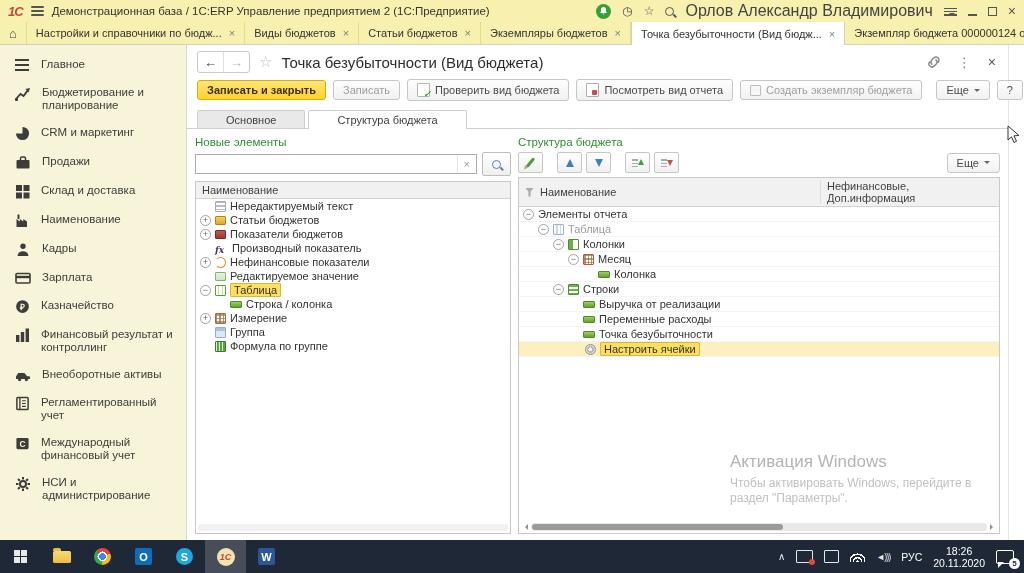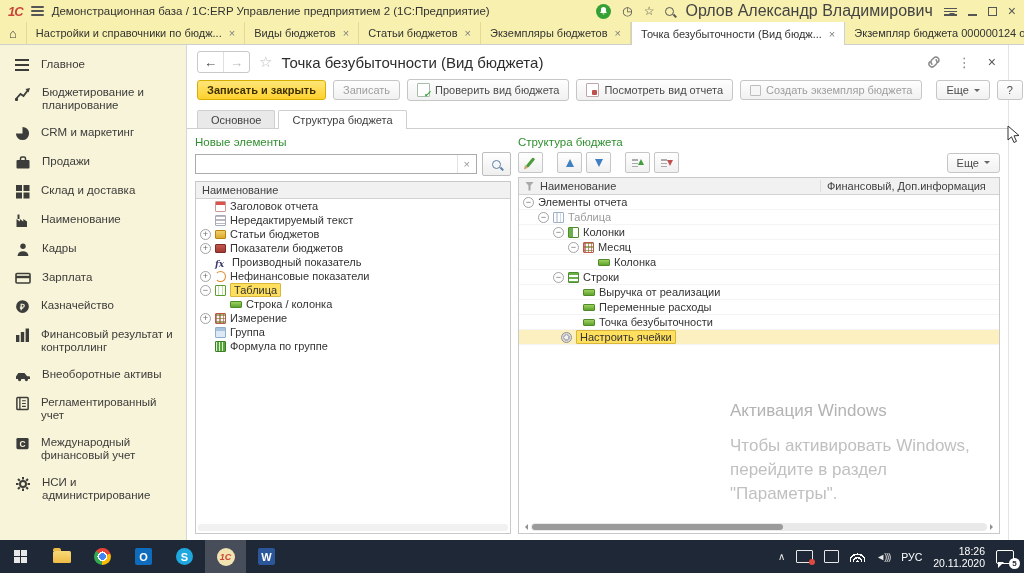--- a/index.html
+++ b/index.html
@@ -51,21 +51,21 @@
   .btn.disabled{color:#9e9e9e}
   .caret{width:0;height:0;border:3.5px solid transparent;border-top-color:#666;margin-top:3px}
   .bic{width:11px;height:12px;border:1px solid #a9bca9;background:#fff;position:relative;border-radius:1px}
   .bic .chk{position:absolute;right:-2px;bottom:-3px;color:#2f9e2f;font-size:9px;font-weight:bold}
   .bic2{width:11px;height:12px;border:1px solid #c0a8a8;background:#fff;position:relative;border-radius:1px}
   .bic2::after{content:"";position:absolute;right:1px;bottom:1px;width:5px;height:5px;background:#c0504d;border-radius:1px}
   .cbx{width:9px;height:9px;border:1px solid #bdbdbd;background:#f6f6f6;border-radius:1px}
   .spacer{flex:1}
   
   .formtabs{display:flex;gap:3px;padding:0 10px;border-bottom:1px solid #cfcfcf;height:21px;align-items:flex-end}
-  .ftab{padding:3px 13px 2px;font-size:11px;color:#3f3f3f;background:#e9e9e9;border:1px solid #cfcfcf;border-bottom:none;border-radius:2px 2px 0 0;cursor:pointer}
+  .ftab{padding:3px 28px 2px;font-size:11px;color:#3f3f3f;background:#e9e9e9;border:1px solid #cfcfcf;border-bottom:none;border-radius:2px 2px 0 0;cursor:pointer}
   .ftab.active{background:#fff;margin-bottom:-1px;padding-bottom:3px}
   
   .panes{flex:1;display:flex;gap:7px;padding:5px 8px 6px;min-height:0}
   .pane{display:flex;flex-direction:column;min-width:0}
   .pane.left{width:316px;flex:none}
   .pane.right{flex:1;position:relative}
   .ptitle{color:#2f8f2f;font-size:11.5px;padding:2px 0 4px}
   .searchrow{display:flex;gap:5px;align-items:center;padding-bottom:5px}
   .searchbox{flex:1;display:flex;align-items:center;border:1px solid #ababab;height:20px;background:#fff;box-sizing:border-box}
   .searchbox input{flex:1;border:0;outline:0;height:15px;font:11px "Liberation Sans",sans-serif;padding:0 4px;min-width:0}
@@ -112,21 +112,21 @@
   .tri-up{width:0;height:0;border-left:4.5px solid transparent;border-right:4.5px solid transparent;border-bottom:8px solid #3f7fc2}
   .tri-dn{width:0;height:0;border-left:4.5px solid transparent;border-right:4.5px solid transparent;border-top:8px solid #3f7fc2}
   .mv{position:relative;width:13px;height:12px}
   .mv::before{content:"";position:absolute;left:1px;top:2px;width:6px;height:9px;background:repeating-linear-gradient(#ababab 0 1.5px,transparent 1.5px 3.5px)}
   .mv.up::after{content:"";position:absolute;right:0;top:2px;border-left:3.5px solid transparent;border-right:3.5px solid transparent;border-bottom:6px solid #3f9e3f}
   .mv.dn::after{content:"";position:absolute;right:0;top:3px;border-left:3.5px solid transparent;border-right:3.5px solid transparent;border-top:6px solid #c0504d}
   .gap8{width:6px}
   
   .watermark{position:absolute;right:12px;bottom:28px;width:258px;pointer-events:none}
   .wm1{font-size:17px;color:#b3b3b3}
-  .wm2{font-size:17px;line-height:24px;margin-top:13px;color:#c0c0c0}
+  .wm2{font-size:12px;line-height:15px;margin-top:4px;color:#c0c0c0}
   .hscroll{position:absolute;left:4px;right:4px;bottom:3px;height:9px;display:flex;align-items:center;gap:3px}
   .ha-l{width:0;height:0;border:3px solid transparent;border-right-color:#8f8f8f}
   .ha-r{width:0;height:0;border:3px solid transparent;border-left-color:#8f8f8f}
   .htrack{flex:1;height:8px;background:#e9e9e9;border-radius:4px;position:relative}
   .hthumb{position:absolute;left:1px;top:1px;bottom:1px;width:55%;background:#9b9b9b;border-radius:4px}
   .lscroll{height:7px;background:#f1f1f1;border-radius:3px;margin:2px 2px 2px;flex:none}
   
   .taskbar{height:33px;background:#1f2836;display:flex;align-items:center;color:#fff}
   .ticon{width:41px;height:33px;display:flex;align-items:center;justify-content:center;cursor:pointer;box-sizing:border-box}
   .ticon.active{background:rgba(255,255,255,.18)}
@@ -137,21 +137,21 @@
   .chrome{width:17px;height:17px;border-radius:50%;background:radial-gradient(circle,#4285f4 0 3.5px,#fff 3.5px 5px,transparent 5px),conic-gradient(from -50deg,#ea4335 0 120deg,#fbbc05 0 235deg,#34a853 0 360deg)}
   .sqapp{width:17px;height:17px;border-radius:2px;display:flex;align-items:center;justify-content:center;font-size:11px;font-weight:bold;color:#fff}
   .outlook{background:#0f6cbd}.skype{background:#1fa8e0;border-radius:50%}.word{background:#2b579a}
   .onec{width:18px;height:18px;border-radius:50%;background:#f2e3b2;color:#cf4437;display:flex;align-items:center;justify-content:center;font-size:9px;font-weight:bold;font-style:italic}
   .tray{margin-left:auto;display:flex;align-items:center;gap:11px;padding-right:10px;font-size:10.5px}
   .chev{color:#e8e8e8;font-size:10px}
   .trayic{position:relative;width:15px;height:11px;border:1px solid #e8e8e8;border-radius:1px}
   .trayic.reddot::after{content:"";position:absolute;right:-3px;bottom:-3px;width:6px;height:6px;border-radius:50%;background:#e04a3f}
   .wifi{width:15px;height:10px;background:radial-gradient(circle at 50% 100%,#fff 0 1.5px,transparent 1.5px 3.5px,#fff 3.5px 5px,transparent 5px 7px,#fff 7px 8.5px,transparent 8.5px)}
   .vol{color:#e8e8e8;font-size:9px;letter-spacing:-1px}
-  .timeblk{text-align:right;line-height:12px;font-size:10.5px}
+  .timeblk{text-align:center;line-height:12px;font-size:10.5px}
   .note{position:relative;width:16px;height:12px;border:1.4px solid #fff;border-radius:2px}
   .note::after{content:"";position:absolute;left:1px;bottom:-5px;border:3px solid transparent;border-top-color:#fff;border-left-color:#fff}
   .badge{position:absolute;right:-7px;bottom:-6px;background:#fff;color:#1f2836;border-radius:50%;width:11px;height:11px;font-size:8px;line-height:11px;text-align:center;font-weight:bold}
   
   .cursor{position:absolute;left:1007px;top:125px;z-index:50}
   svg.sic{fill:#3c3c3a}
 </style>
 </head>
 <body>
 
@@ -391,25 +391,20 @@
               <span class="mag"></span>
             </span>
         </div>
         <div class="grid">
           <div class="ghead">
               <span>Наименование</span>
             </div>
           <div class="grows">
             <div class="trow">
                 <span class="sp"></span>
-                <span class="ic ic-title"></span>
-                <span>Заголовок отчета</span>
-              </div>
-            <div class="trow">
-                <span class="sp"></span>
                 <span class="ic ic-text"></span>
                 <span>Нередактируемый текст</span>
               </div>
             <div class="trow">
                 <span class="exp">+</span>
                 <span class="ic ic-art"></span>
                 <span>Статьи бюджетов</span>
               </div>
             <div class="trow">
                 <span class="exp">+</span>
@@ -418,20 +413,25 @@
               </div>
             <div class="trow">
                 <span class="sp"></span>
                 <span class="ic ic-fx"></span>
                 <span>Производный показатель</span>
               </div>
             <div class="trow">
                 <span class="exp">+</span>
                 <span class="ic ic-nonfin"></span>
                 <span>Нефинансовые показатели</span>
+              </div>
+            <div class="trow">
+                <span class="sp"></span>
+                <span class="ic ic-edit"></span>
+                <span>Редактируемое значение</span>
               </div>
             <div class="trow">
                 <span class="exp">−</span>
                 <span class="ic ic-table"></span>
                 <span class="chip">Таблица</span>
               </div>
             <div class="trow" style="padding-left:19px">
                 <span class="sp"></span>
                 <span class="ic ic-bar"></span>
                 <span>Строка / колонка</span>
@@ -479,21 +479,21 @@
           <span class="spacer"></span>
           <button class="btn">
               <span>Еще</span>
               <span class="caret"></span>
             </button>
         </div>
         <div class="grid">
           <div class="ghead">
             <span class="funnel"></span>
             <span style="flex:1">Наименование</span>
-            <span class="gcol2">Финансовый, Доп.информация</span>
+            <span class="gcol2">Нефинансовые, Доп.информация</span>
           </div>
           <div class="grows">
             <div class="trow">
                 <span class="exp">−</span>
                 <span>Элементы отчета</span>
               </div>
             <div class="trow" style="padding-left:19px">
                 <span class="exp">−</span>
                 <span class="ic ic-tableg"></span>
                 <span class="dimtxt">Таблица</span>
@@ -526,21 +526,21 @@
             <div class="trow" style="padding-left:49px">
                 <span class="sp"></span>
                 <span class="ic ic-bar"></span>
                 <span>Переменные расходы</span>
               </div>
             <div class="trow" style="padding-left:49px">
                 <span class="sp"></span>
                 <span class="ic ic-bar"></span>
                 <span>Точка безубыточности</span>
               </div>
-            <div class="trow hl" style="padding-left:42px">
+            <div class="trow hl" style="padding-left:66px">
                 <span class="ic ic-gear" style="border-radius:50%"></span>
                 <span class="chip">Настроить ячейки</span>
               </div>
           </div>
           <div class="watermark">
             <div class="wm1">Активация Windows</div>
             <div class="wm2">Чтобы активировать Windows, перейдите в раздел "Параметры".</div>
           </div>
           <div class="hscroll">
             <span class="ha-l"></span>

